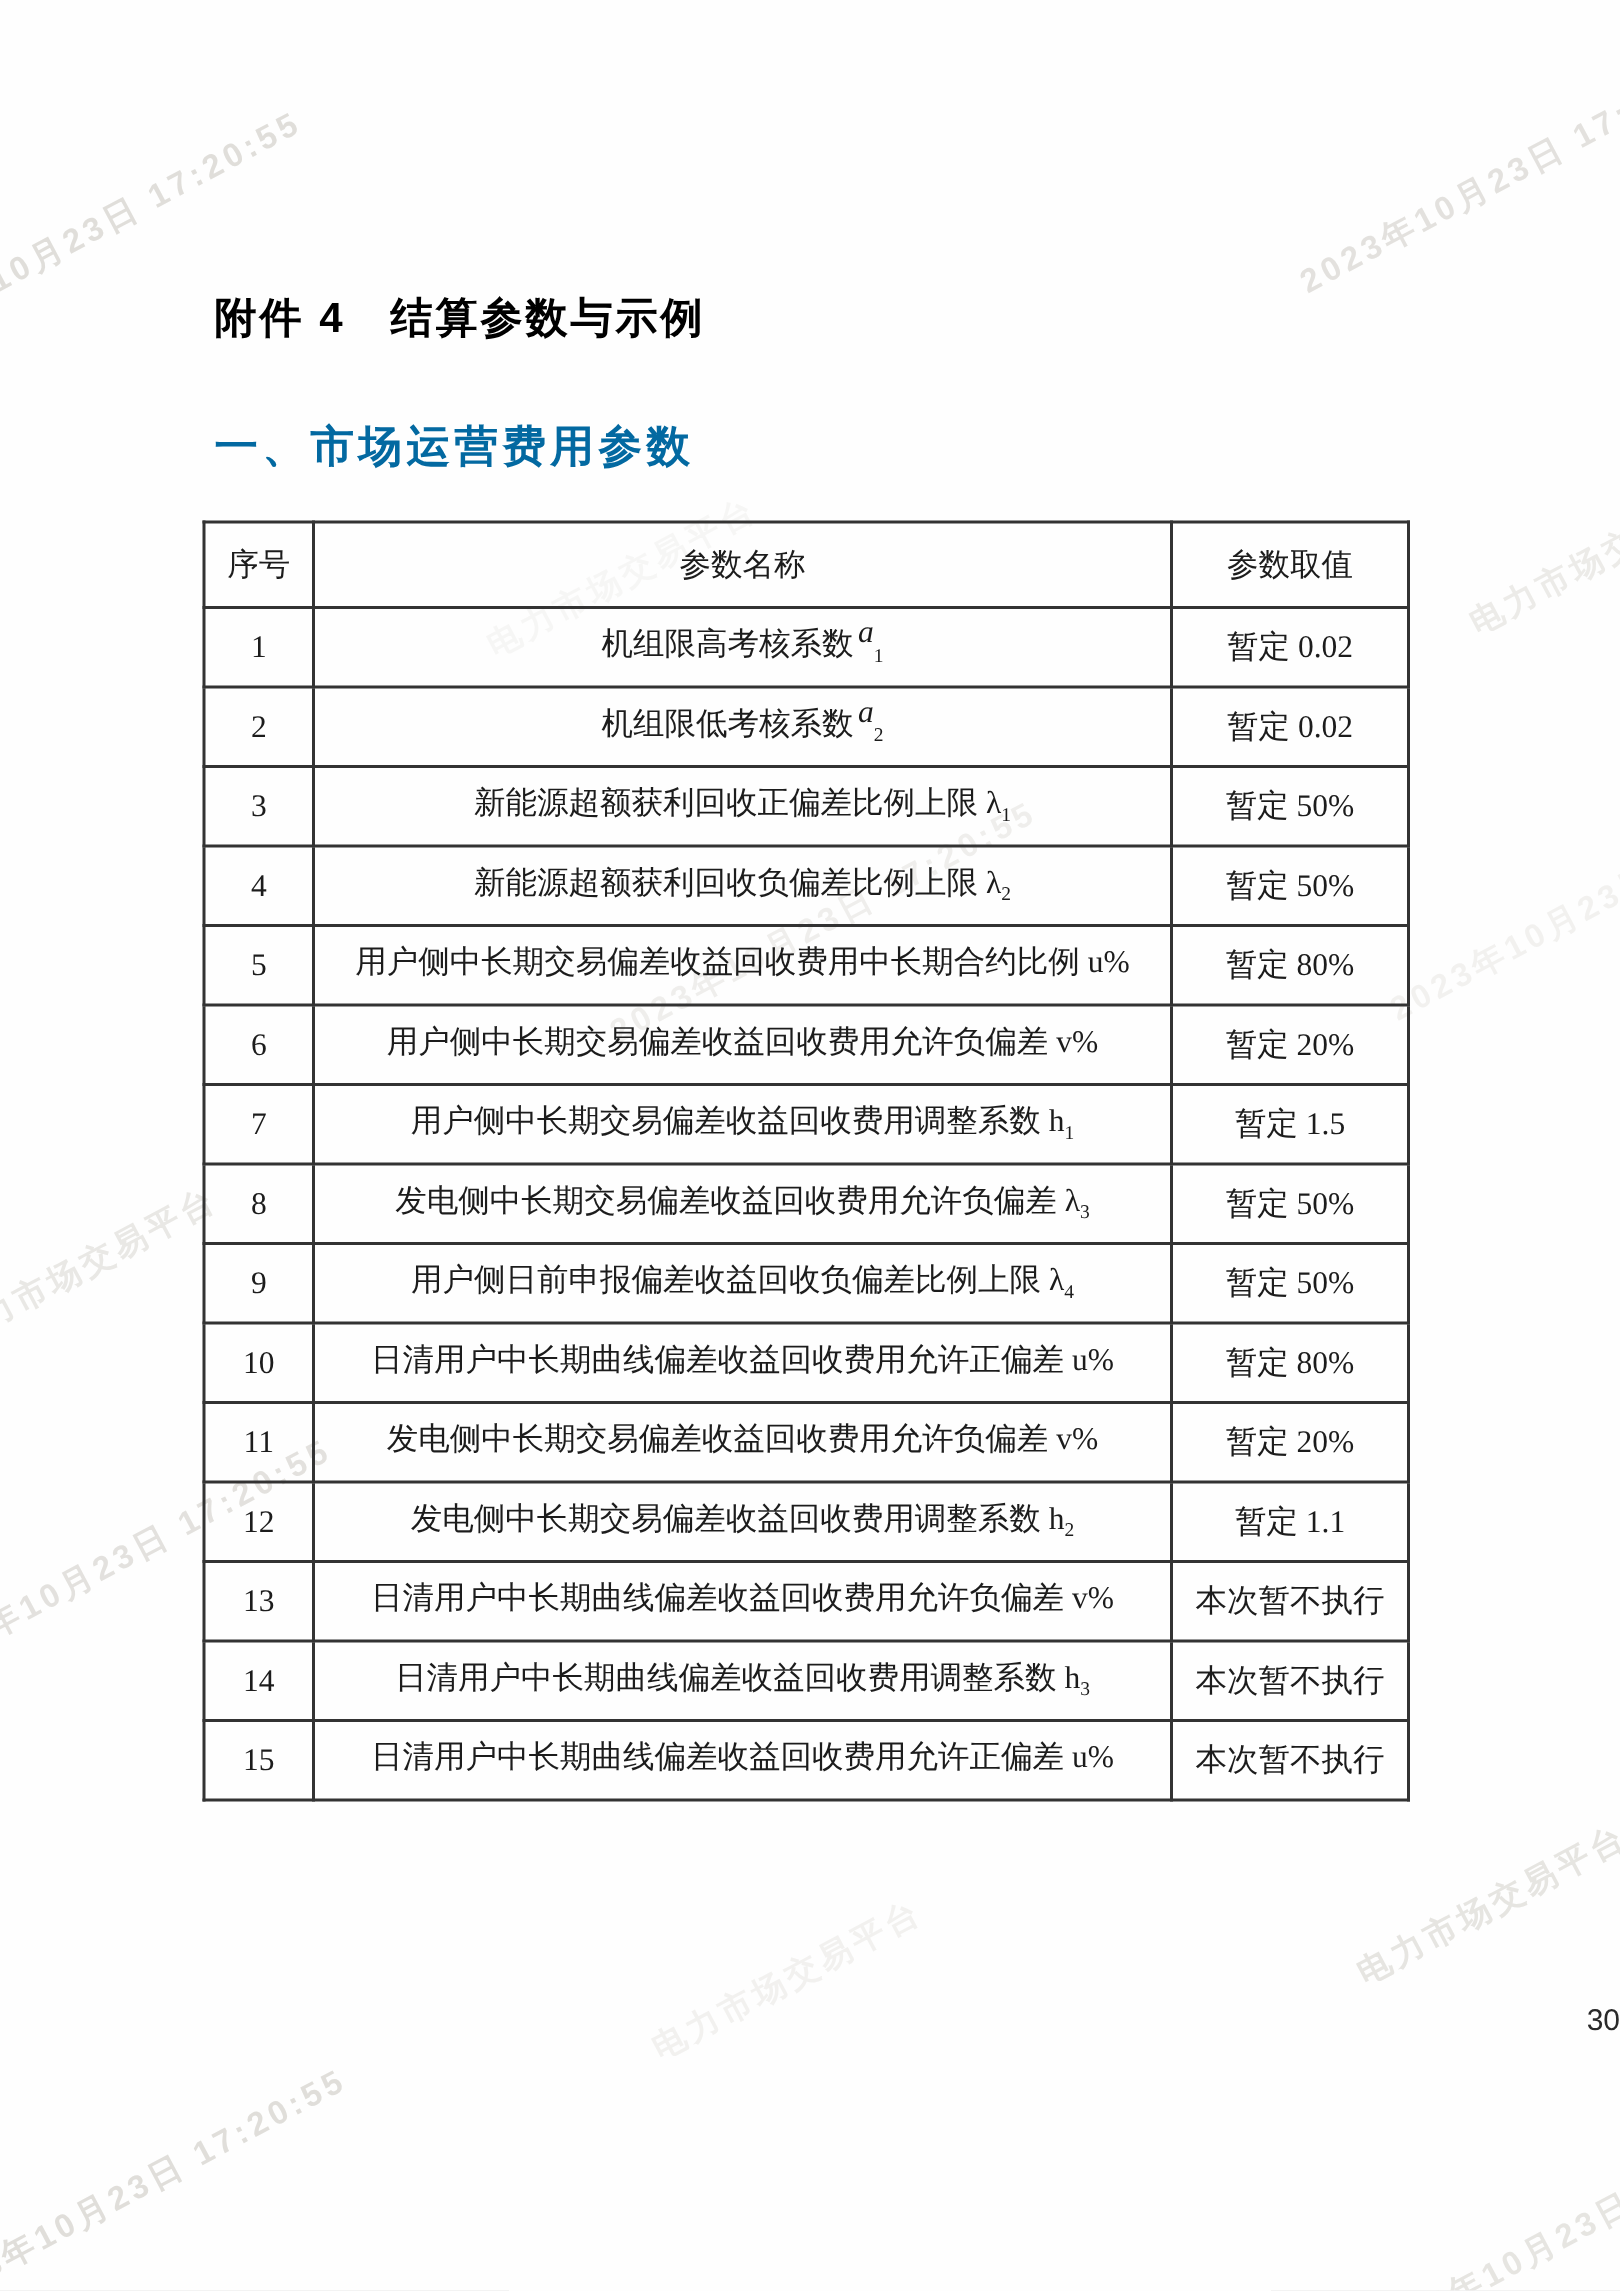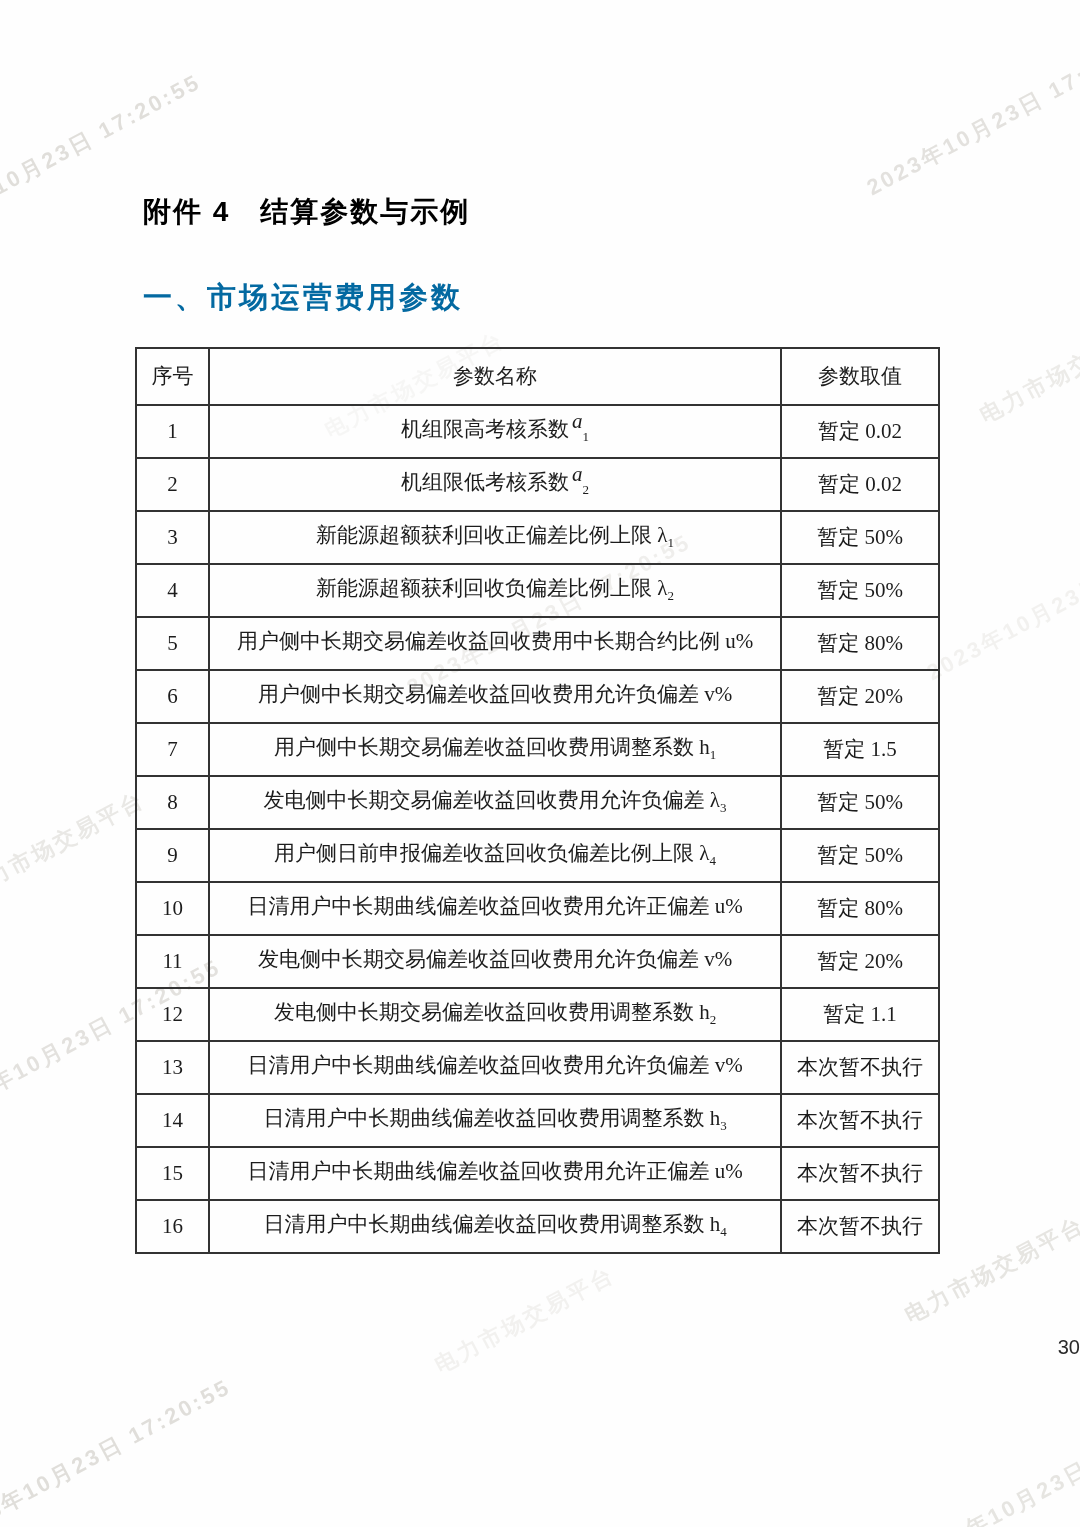--- a/index.html
+++ b/index.html
@@ -161,23 +161,18 @@
       <tr>
         <td>14</td>
         <td><span>日清用户中长期曲线偏差收益回收费用调整系数 h</span><span class="sym"></span><sub class="psub">3</sub></td>
         <td>本次暂不执行</td>
       </tr>
       <tr>
         <td>15</td>
         <td><span>日清用户中长期曲线偏差收益回收费用允许正偏差 u%</span><span class="sym"></span><sub class="psub"></sub></td>
         <td>本次暂不执行</td>
       </tr>
-      <tr>
-        <td>16</td>
-        <td><span>日清用户中长期曲线偏差收益回收费用调整系数 h</span><span class="sym"></span><sub class="psub">4</sub></td>
-        <td>本次暂不执行</td>
-      </tr>
     </tbody>
   </table>
 
   <div class="page-number">30</div>
 
 </div>
 
 </body></html>

